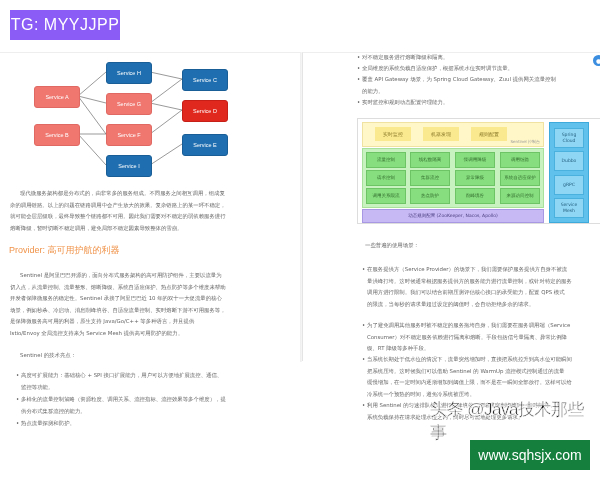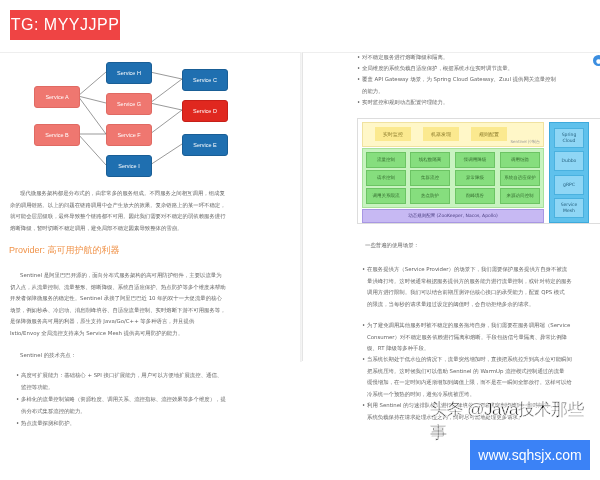--- a/index.html
+++ b/index.html
@@ -1,17 +1,17 @@
 <!DOCTYPE html>
 <html><head>
 <meta charset="utf-8">
 <style>
   html,body{margin:0;padding:0;}
   body{width:600px;height:480px;background:#ffffff;position:relative;overflow:hidden;font-family:"DejaVu Sans","Liberation Sans",sans-serif;color:#555;}
-  .tg-badge{position:absolute;left:10px;top:10px;width:110px;height:30px;background:#ef4444;color:#fff;font-family:"Liberation Sans",sans-serif;font-size:16px;line-height:30px;text-align:center;letter-spacing:0.5px;}
+  .tg-badge{position:absolute;left:10px;top:10px;width:110px;height:30px;background:#8b5cf6;color:#fff;font-family:"Liberation Sans",sans-serif;font-size:16px;line-height:30px;text-align:center;letter-spacing:0.5px;}
   .page-left{position:absolute;left:0;top:52px;width:300px;height:428px;background:#fff;border-top:1px solid #eee;}
   .page-right{position:absolute;left:302px;top:52px;width:298px;height:308px;background:#fff;border-top:1px solid #eee;border-left:1px solid #e4e4e4;}
   .spine{position:absolute;left:300px;top:52px;width:2px;height:310px;background:linear-gradient(90deg,#ededed,#f7f7f7);}
   
   .diagram{position:absolute;left:0;top:52px;width:300px;height:130px;}
   .svc{position:absolute;height:20px;border-radius:3px;color:#fff;font-size:5.5px;line-height:20px;text-align:center;font-family:"Liberation Sans",sans-serif;}
   .svc.blue{background:#1f6fb0;border:1px solid #195e96;}
   .svc.salmon{background:#ef7770;border:1px solid #e06a63;}
   .svc.red{background:#e0281f;border:1px solid #c61f18;}
   .diagram svg{position:absolute;left:0;top:0;}
@@ -24,21 +24,21 @@
   .arch-top{position:absolute;left:4px;top:3px;width:180px;height:23px;background:#fff7c8;border:1px solid #f0e2a0;}
   .arch-top .chip{position:absolute;top:4px;height:14px;width:36px;background:#fbe98f;font-size:5px;line-height:14px;text-align:center;color:#8a7a2a;}
   .arch-top .label{position:absolute;right:3px;bottom:2px;font-size:4px;color:#999;}
   .arch-mid{position:absolute;left:4px;top:29px;width:180px;height:58px;background:#c8f3c0;border:1px solid #a7e19c;}
   .arch-mid .cell{position:absolute;width:38px;height:14px;background:#86de7e;border:1px solid #6cc464;font-size:4.5px;line-height:14px;text-align:center;color:#356e30;}
   .arch-bottom{position:absolute;left:4px;top:90px;width:180px;height:12px;background:#c7b9f3;border:1px solid #a897e3;font-size:4.5px;line-height:12px;text-align:center;color:#4a3e80;}
   .arch-side{position:absolute;left:191px;top:3px;width:38px;height:99px;background:#5fc1ec;border:1px solid #3eaadc;}
   .arch-side .item{position:absolute;left:4px;width:28px;height:18px;background:#8fd6f5;border:1px solid #4ab1df;font-size:4.5px;line-height:6px;text-align:center;color:#25607e;display:flex;align-items:center;justify-content:center;}
   .float-btn{position:absolute;left:593px;top:55px;width:11px;height:11px;border-radius:50%;background:#3b8ee0;color:#fff;font-size:6px;line-height:11px;text-align:center;}
   .watermark{position:absolute;left:430px;top:398px;font-size:17px;color:#111;font-family:"Liberation Sans",sans-serif;-webkit-text-stroke:0.6px #fff;text-shadow:0 0 2px #fff,0 0 2px #fff;letter-spacing:-0.5px;}
-  .site-badge{position:absolute;left:470px;top:440px;width:120px;height:30px;background:#3b82f6;color:#fff;font-family:"Liberation Sans",sans-serif;font-size:14px;line-height:30px;text-align:center;}
+  .site-badge{position:absolute;left:470px;top:440px;width:120px;height:30px;background:#15803d;color:#fff;font-family:"Liberation Sans",sans-serif;font-size:14px;line-height:30px;text-align:center;}
 </style>
 </head>
 <body>
 
 <div class="tg-badge">TG: MYYJJPP</div>
 
 <div class="page-left"></div>
 <div class="spine"></div>
 <div class="page-right"></div>
 

